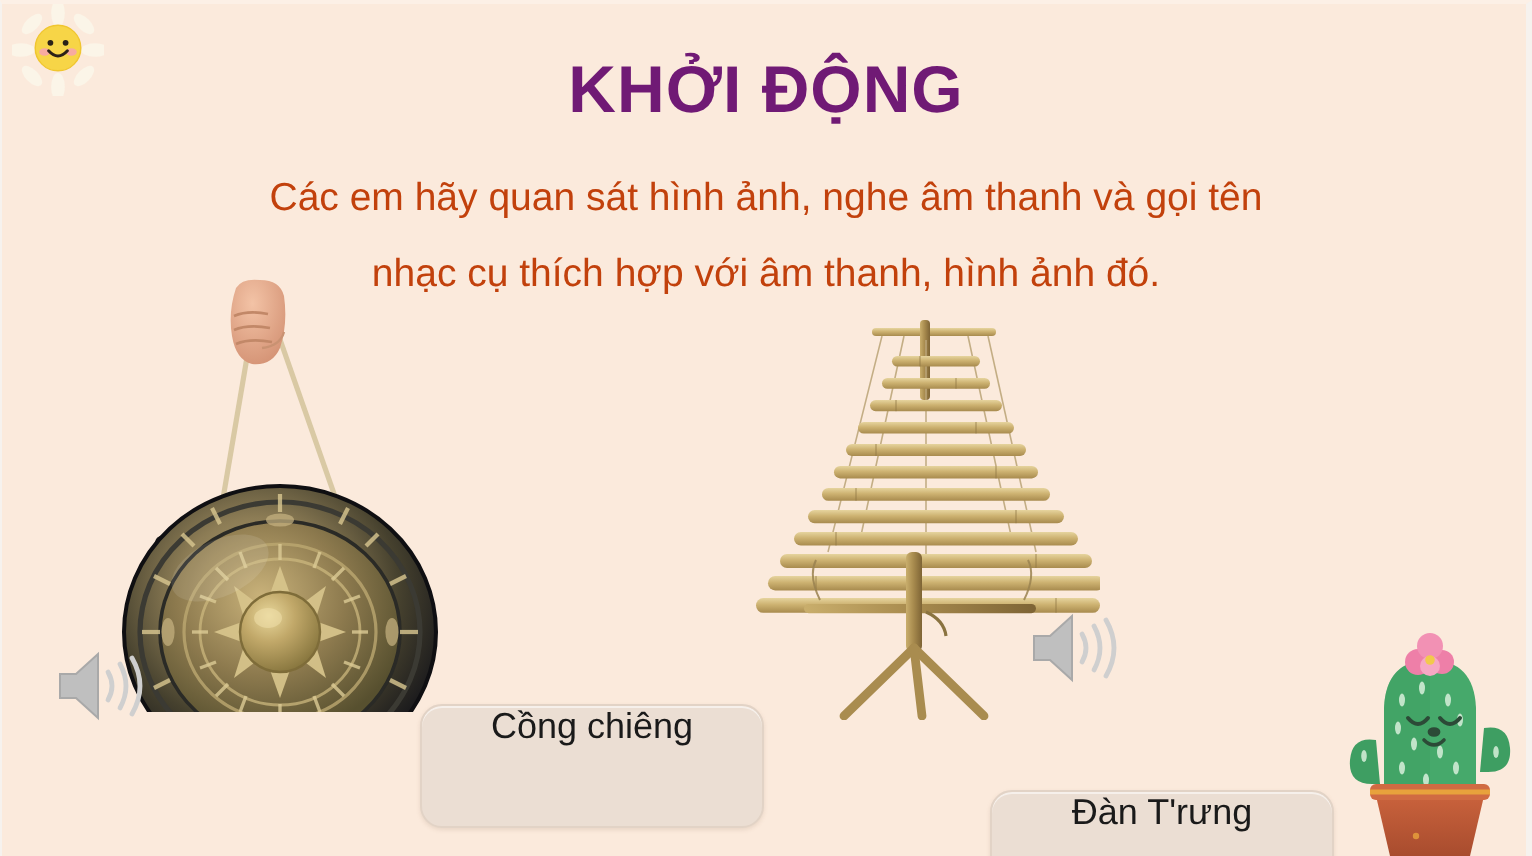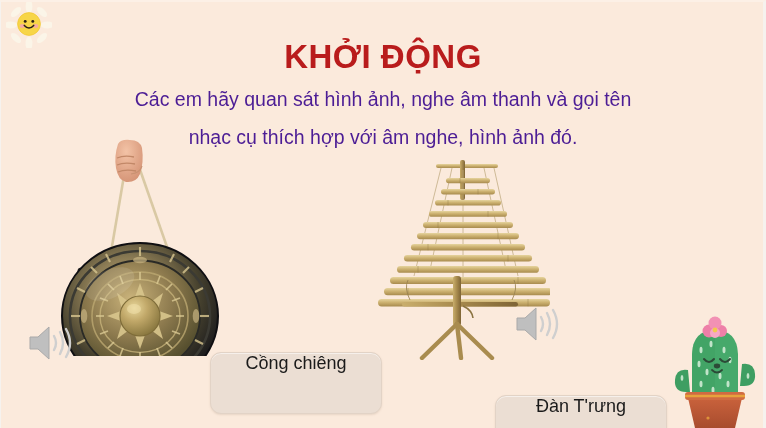--- a/index.html
+++ b/index.html
@@ -40,34 +40,33 @@
   
   .title {
     position: absolute;
     left: 0;
     right: 0;
     top: 26px;
     text-align: center;
     font-size: 33px;
     font-weight: bold;
     letter-spacing: 0.5px;
-    color: #b91c1c;
-    margin-top: 12px;
+    color: #701a75;
   }
 
   
   .instruction {
     position: absolute;
     left: 70px;
     width: 626px;
     top: 80px;
     text-align: center;
     font-size: 19.5px;
     line-height: 38px;
-    color: #4c1d95;
+    color: #c2410c;
   }
 
   
   .gong-wrap {
     position: absolute;
     left: 52px;
     top: 138px;
     width: 176px;
     height: 218px;
   }
@@ -139,21 +138,21 @@
       <circle cx="19.2" cy="19.4" r="1.45" fill="#2B2118"></circle>
       <circle cx="26.8" cy="19.4" r="1.45" fill="#2B2118"></circle>
       <path d="M18.3 23.4 Q23 28.6 27.7 23.4" stroke="#2B2118" stroke-width="1.5" fill="none" stroke-linecap="round"></path>
     </svg>
   </div>
 
   <div class="title">KHỞI ĐỘNG</div>
 
   <div class="instruction">
     <div>Các em hãy quan sát hình ảnh, nghe âm thanh và gọi tên</div>
-    <div>nhạc cụ thích hợp với âm nghe, hình ảnh đó.</div>
+    <div>nhạc cụ thích hợp với âm thanh, hình ảnh đó.</div>
   </div>
 
   <div class="gong-wrap">
     <svg viewBox="0 0 176 218" width="176" height="218">
       <defs>
         <radialGradient id="gongBody" cx="42%" cy="36%" r="66%">
           <stop offset="0%" stop-color="#B9A878"></stop>
           <stop offset="38%" stop-color="#8C7C55"></stop>
           <stop offset="70%" stop-color="#46412E"></stop>
           <stop offset="100%" stop-color="#17171B"></stop>

